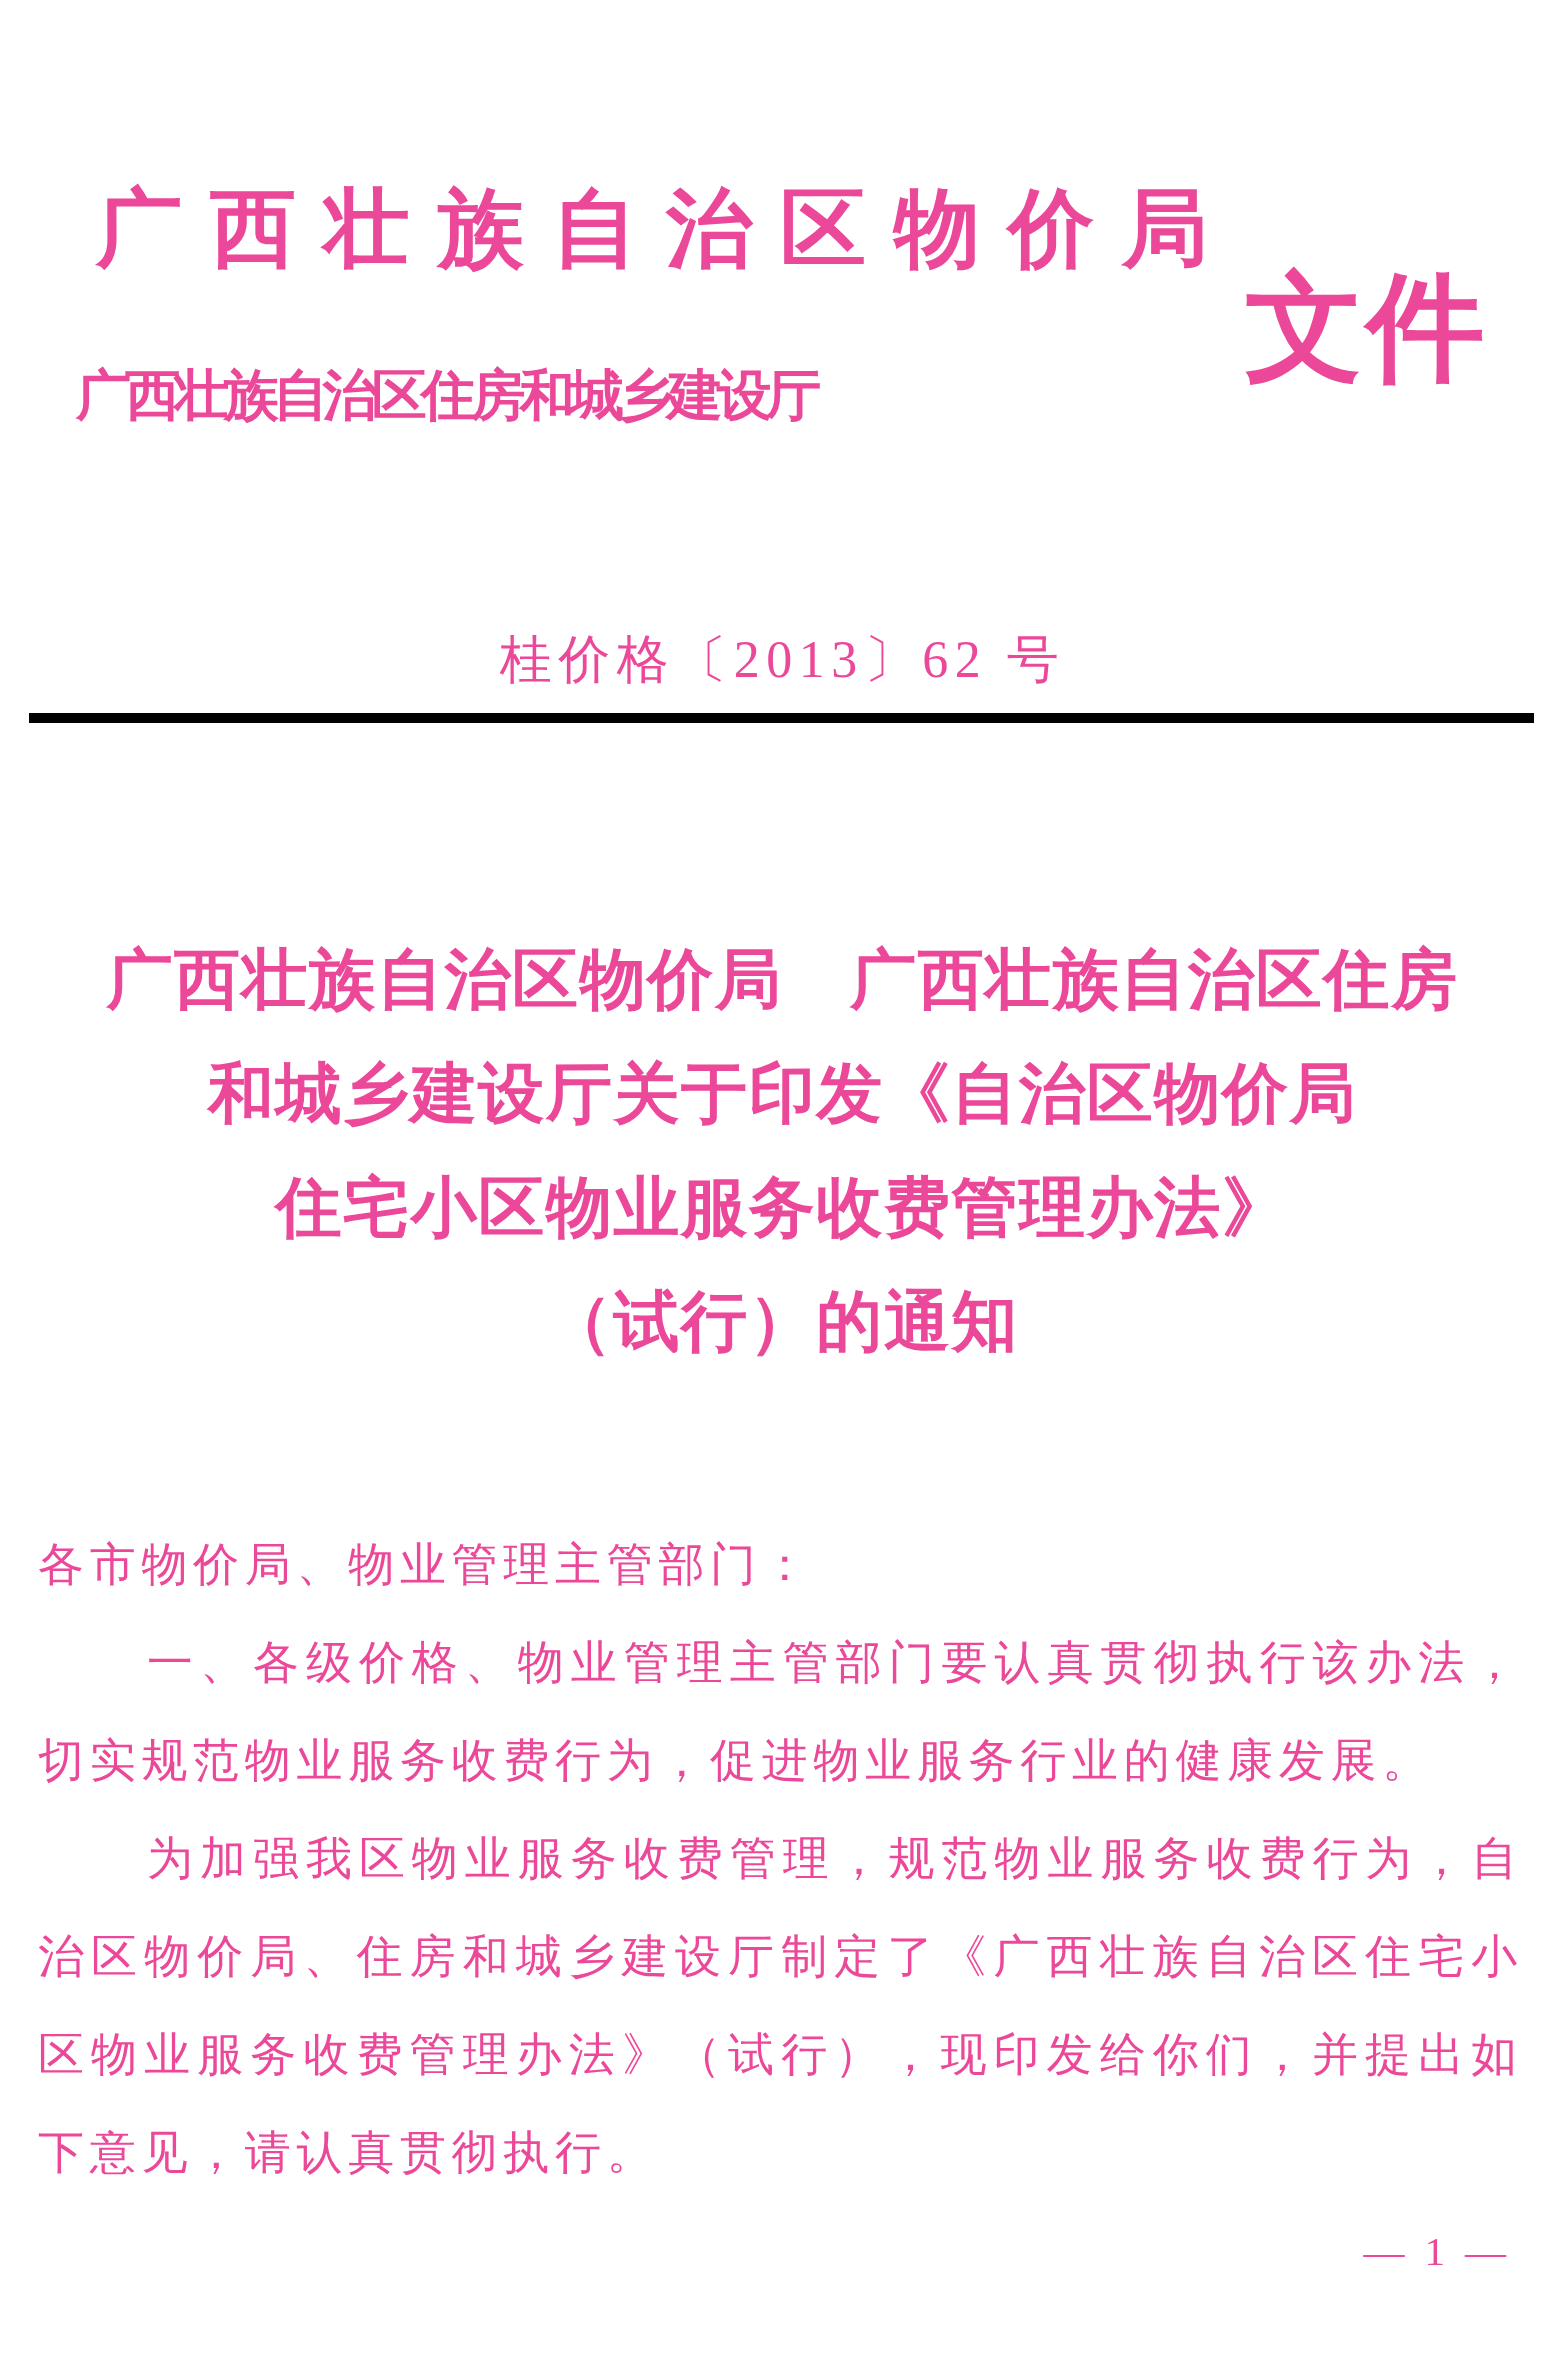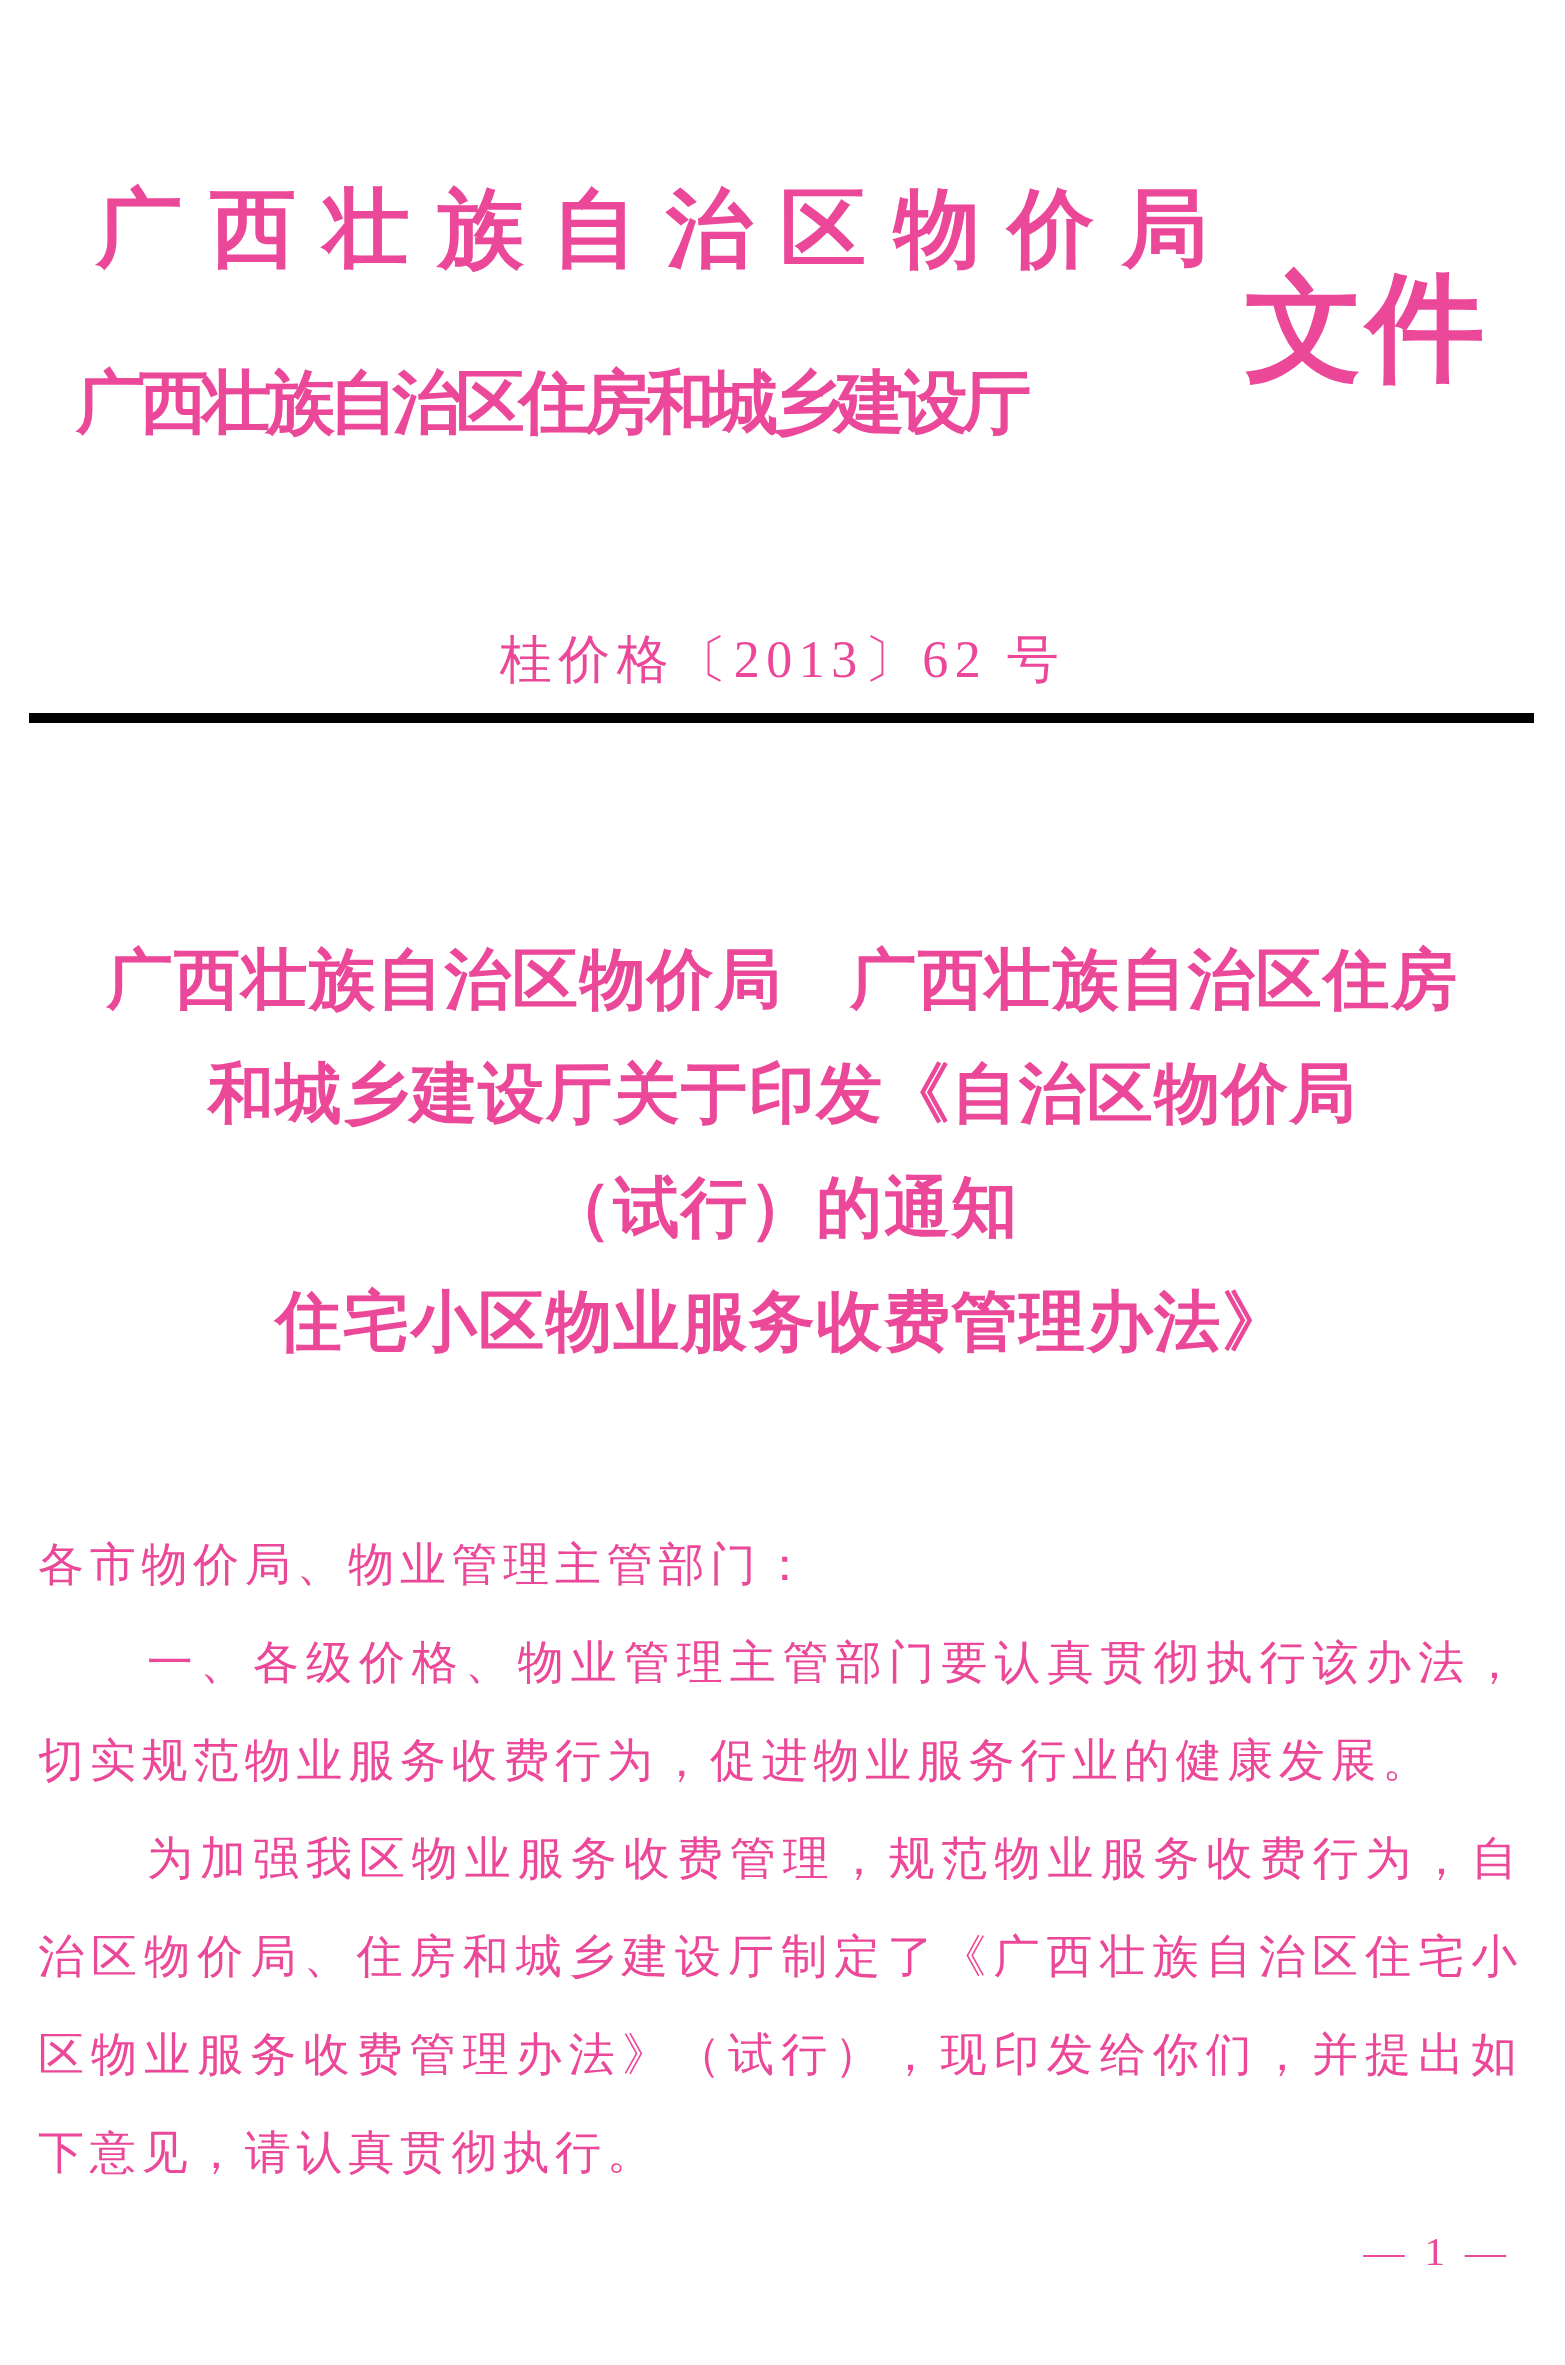--- a/index.html
+++ b/index.html
@@ -25,21 +25,21 @@
     font-size: 86px;
     font-weight: bold;
     letter-spacing: 28px;
     white-space: nowrap;
     line-height: 1.0;
   }
   .agency-line2 {
     position: absolute;
     left: 76px;
     top: 366px;
-    font-size: 69px;
+    font-size: 55px;
     font-weight: bold;
     letter-spacing: -5.7px;
     white-space: nowrap;
     line-height: 1.1;
   }
   .doc-type-label {
     position: absolute;
     left: 1245px;
     top: 270px;
     font-size: 118px;
@@ -122,22 +122,22 @@
 
   <div class="doc-type-label">文件</div>
 
   <div class="doc-number">桂价格〔2013〕62 号</div>
 
   <div class="header-divider"></div>
 
   <div class="doc-title">
     <div class="title-line">广西壮族自治区物价局　广西壮族自治区住房</div>
     <div class="title-line">和城乡建设厅关于印发《自治区物价局</div>
+    <div class="title-line">住宅小区物业服务收费管理办法》</div>
     <div class="title-line">（试行）的通知</div>
-    <div class="title-line">住宅小区物业服务收费管理办法》</div>
   </div>
 
   <div class="doc-body">
     <p class="salutation">各市物价局、物业管理主管部门：</p>
     <p class="indented">一、各级价格、物业管理主管部门要认真贯彻执行该办法，切实规范物业服务收费行为，促进物业服务行业的健康发展。</p>
     <p class="indented">为加强我区物业服务收费管理，规范物业服务收费行为，自治区物价局、住房和城乡建设厅制定了《广西壮族自治区住宅小区物业服务收费管理办法》（试行），现印发给你们，并提出如下意见，请认真贯彻执行。</p>
   </div>
 
   <div class="page-number">— 1 —</div>
 

